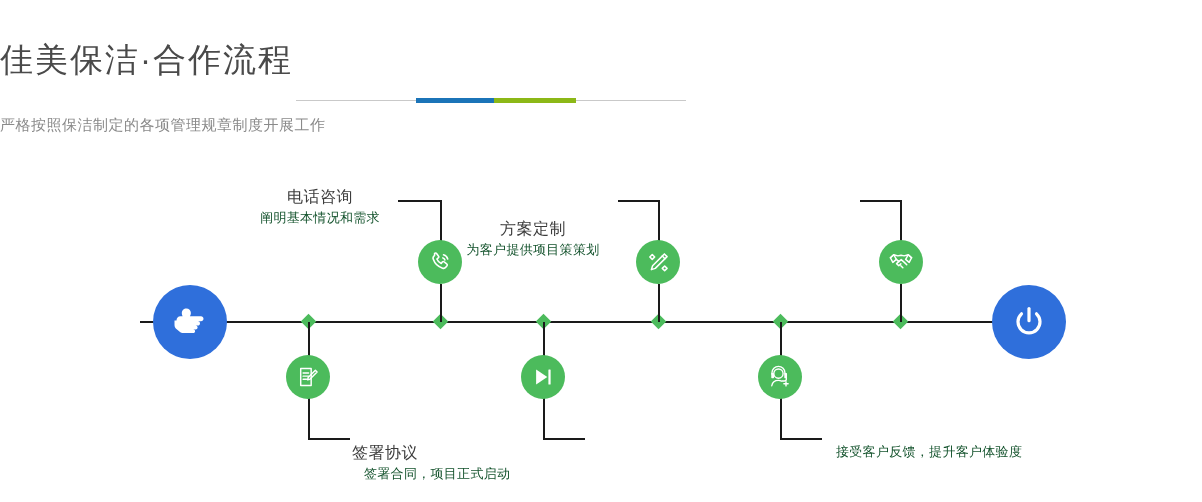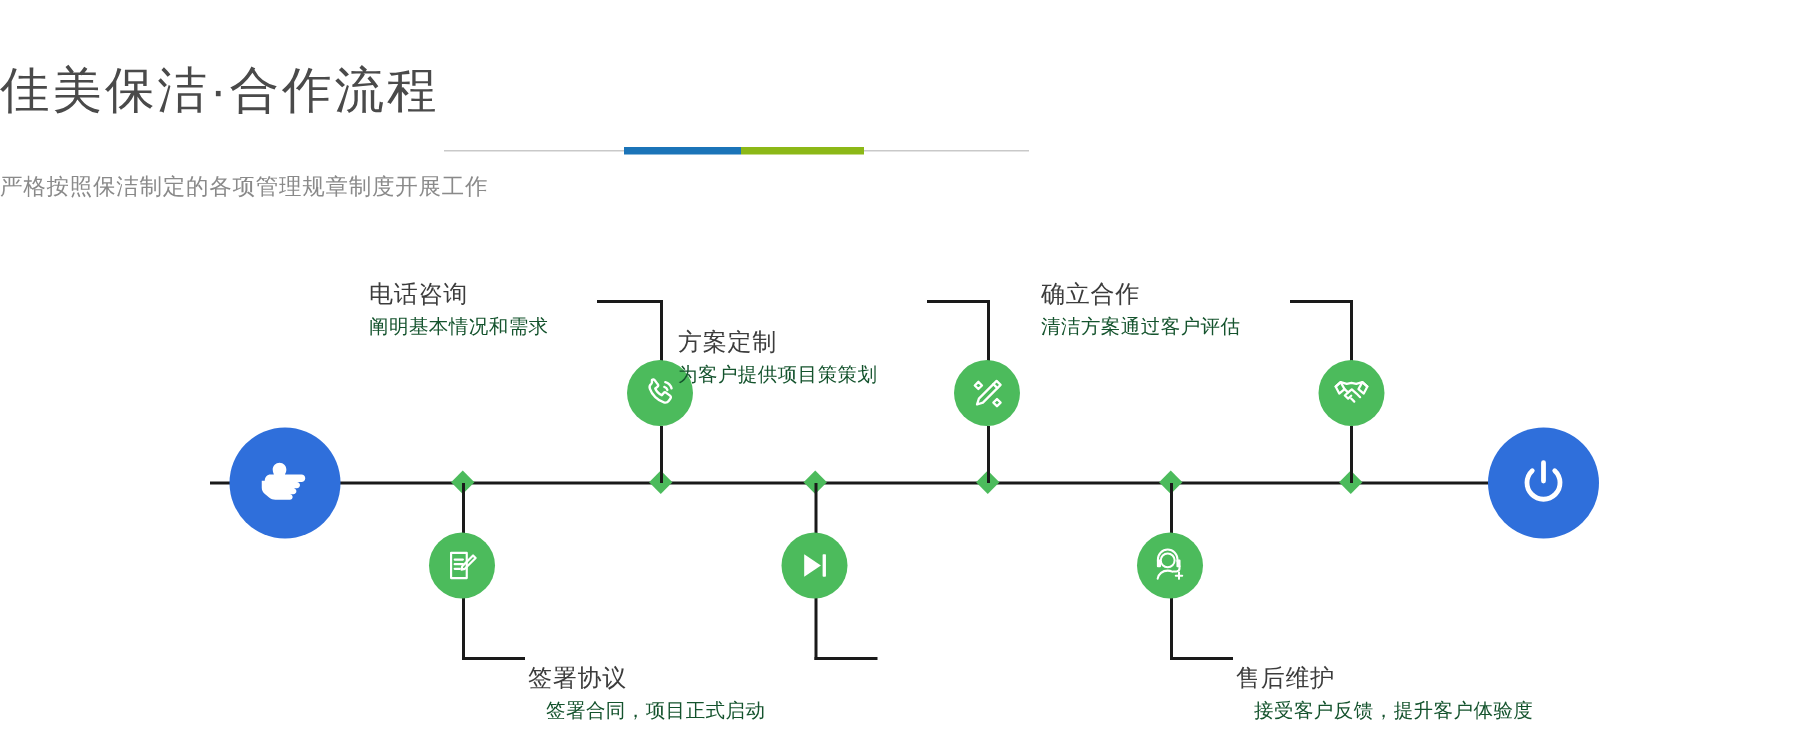--- a/index.html
+++ b/index.html
@@ -68,21 +68,21 @@
   .h-line { position: absolute; height: 2px; background: #1a1a1a; }
 
   
   .label { position: absolute; white-space: nowrap; }
   .label .lab-title {
     font-size: 16px; line-height: 22px; color: #3c3c3c; letter-spacing: 0.5px;
   }
   .label .lab-desc {
     font-size: 13px; line-height: 20px; color: #14532d; letter-spacing: 0.3px;
   }
-  .label.top { text-align: left; }
+  .label.top { text-align: center; }
   .label.bottom { text-align: left; margin-top: 16px; }
   .label.bottom .lab-desc { padding-left: 12px; }
 </style>
 </head>
 <body>
 
 <div id="root">
 
   <div class="header">
     <div class="title">佳美保洁·合作流程</div>
@@ -192,38 +192,33 @@
       <svg width="26" height="26" viewBox="0 0 28 28" fill="none" stroke="#ffffff" stroke-width="1.6" stroke-linecap="round" stroke-linejoin="round">
         <path d="M2.6 9.4l3.6-3.2 4.4 1.2 3.4-.6 3.4.6 4.4-1.2 3.6 3.2"></path>
         <path d="M6.2 6.2l-3.6 3.2 2.6 5 3.8-3.2z"></path>
         <path d="M21.8 6.2l3.6 3.2-2.6 5-3.8-3.2z"></path>
         <path d="M9 11.2l2.6 2.4 2.6-2.2 3.4 3 2.6 2.6"></path>
         <path d="M11.6 13.6l-2.4 2.2 2.4 2.2 2.2-2"></path>
         <path d="M13.8 18l2.2 2.2"></path>
       </svg>
     </span>
   </div>
-  <div class="label top" style="left:694px; top:186px; width:162px;">
-    <div class="lab-title">确立合作</div>
-    <div class="lab-desc">清洁方案通过客户评估</div>
-  </div>
 
   <div class="v-line" style="left:780px; top:322px; height:36px;"></div>
   <div class="v-line" style="left:780px; top:396px; height:44px;"></div>
   <div class="h-line" style="left:780px; top:438px; width:42px;"></div>
   <div class="node" style="left:758px; top:355px;">
     <span>
       <svg width="24" height="24" viewBox="0 0 28 28" fill="none" stroke="#ffffff" stroke-width="1.6" stroke-linecap="round" stroke-linejoin="round">
         <circle cx="12.2" cy="10" r="5.4"></circle>
         <path d="M4.6 10.6V9.2a7.6 7.6 0 0 1 15.2 0v1.4"></path>
         <path d="M4.6 10.2h1.6v4.4H4.6zM19.8 10.2h1.6v4.4h-1.6z"></path>
         <path d="M21.4 14.6v1.6a2.4 2.4 0 0 1-2.4 2.4h-2.4"></path>
         <path d="M4.4 24.2c.6-3.6 3.8-6.2 7.8-6.2 1.3 0 2.5.3 3.6.8"></path>
         <path d="M21 19.4v5M18.5 21.9h5"></path>
       </svg>
     </span>
   </div>
   <div class="label bottom" style="left:824px; top:426px;">
-    <div class="lab-title">售后维护</div>
     <div class="lab-desc">接受客户反馈，提升客户体验度</div>
   </div>
 
 </div>
 
 </body></html>

